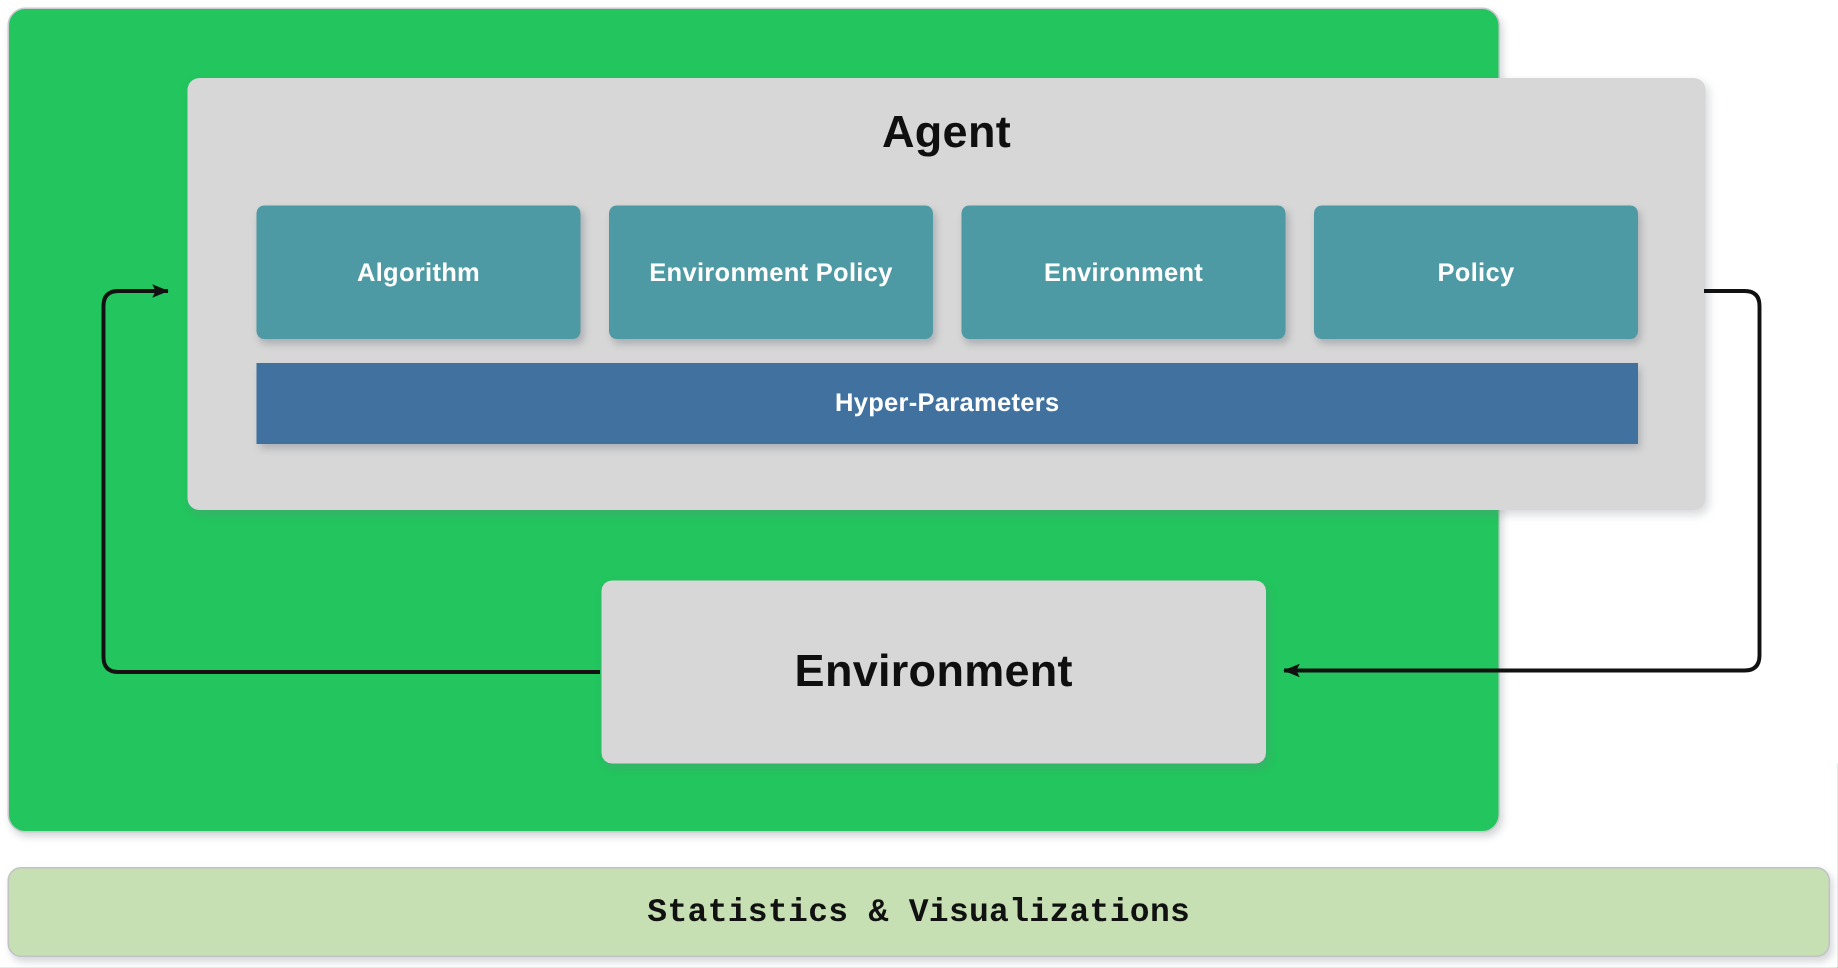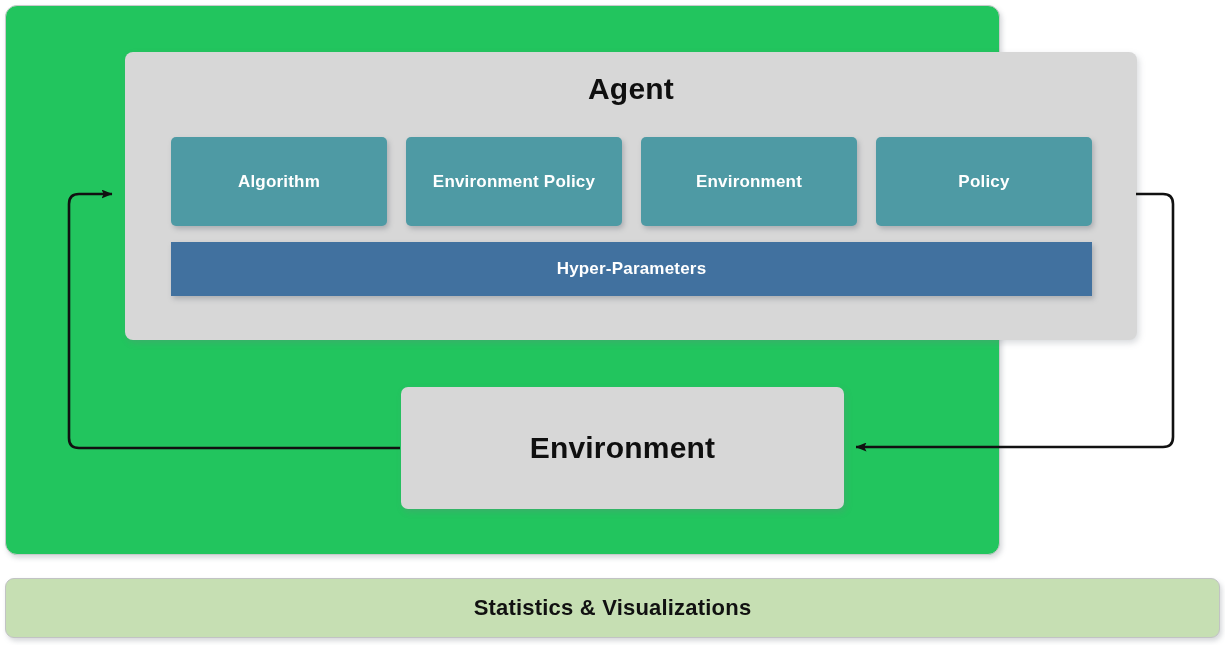--- a/index.html
+++ b/index.html
@@ -147,20 +147,21 @@
     width: 1215px;
     height: 60px;
     box-sizing: border-box;
     background: #c6dfb3;
     border: 1.5px solid #c2c3c4;
     border-radius: 9px;
     box-shadow: 2px 3px 5px rgba(120,125,135,0.30);
     display: flex;
     align-items: center;
     justify-content: center;
+    font-family: Liberation Mono, monospace;
   }
   .stats-bar .stats-label {
     font-size: 22px;
     font-weight: bold;
     color: #111111;
     letter-spacing: 0.2px;
   }
 </style>
 </head>
 <body>

